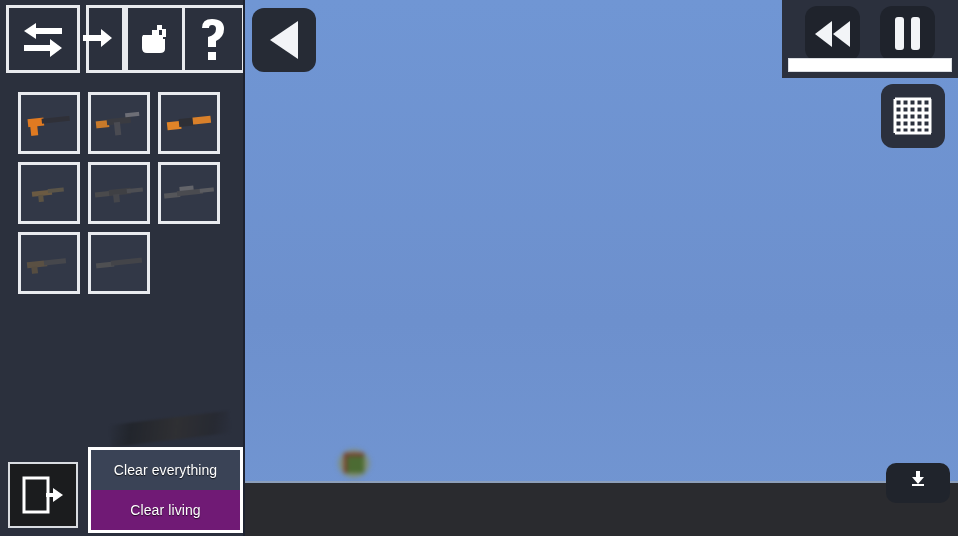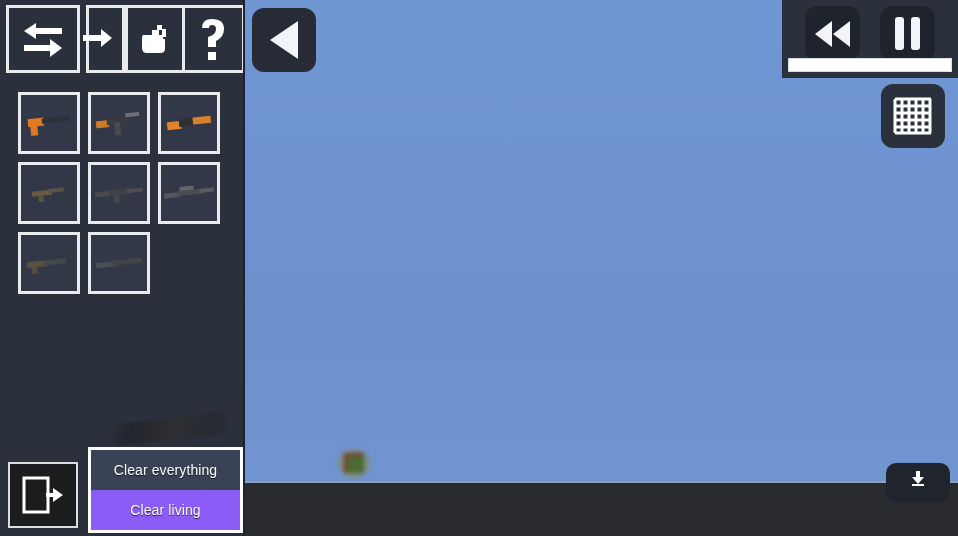--- a/index.html
+++ b/index.html
@@ -129,21 +129,21 @@
   .clear-btn {
     height: 40px;
     display: flex; align-items: center; justify-content: center;
     color: #ffffff;
     font-size: 14px;
     letter-spacing: .1px;
     text-shadow: 0 1px 1px rgba(0,0,0,.7);
     cursor: pointer;
   }
   .clear-btn.hi { background: #3a4356; }
-  .clear-btn.lo { background: #8b5cf6; }
+  .clear-btn.lo { background: #701a75; }
 
   
   .hud-btn {
     position: absolute;
     background: #262b35;
     border-radius: 12px;
     display: flex; align-items: center; justify-content: center;
     cursor: pointer;
   }
   #back-btn  { left: 252px; top: 8px;  width: 64px; height: 64px; background:#262b35; }

